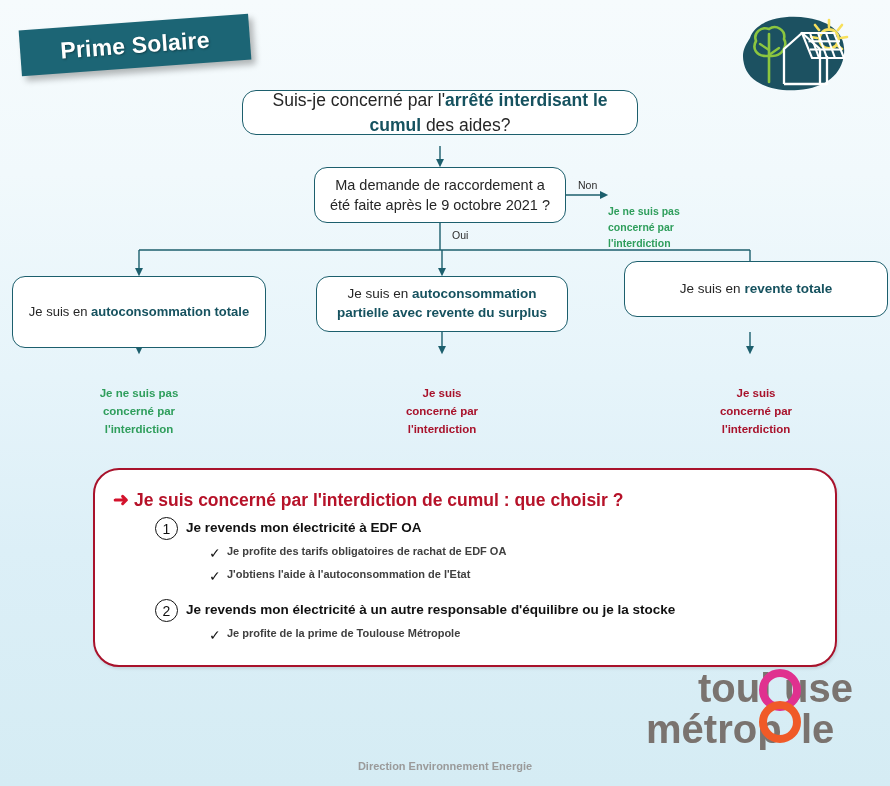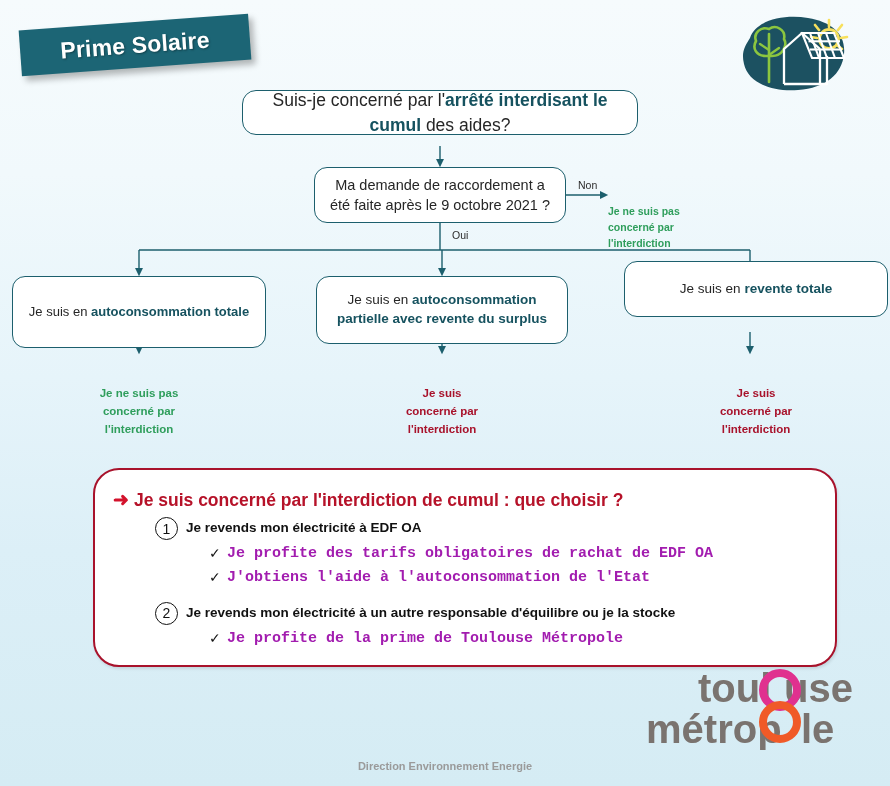--- a/index.html
+++ b/index.html
@@ -75,21 +75,21 @@
 
   #node-q1 {
     left: 242px; top: 90px; width: 396px; height: 45px;
     font-size: 17.5px; border-radius: 14px;
   }
   #node-q2 {
     left: 314px; top: 167px; width: 252px; height: 56px;
     font-size: 14.5px;
   }
   #node-opt1 { left: 12px;  top: 276px; width: 254px; height: 72px; font-size: 13px; }
-  #node-opt2 { left: 316px; top: 276px; width: 252px; height: 68px; font-size: 13.5px; }
+  #node-opt2 { left: 316px; top: 276px; width: 252px; height: 56px; font-size: 13.5px; }
   #node-opt3 { left: 624px; top: 261px; width: 264px; height: 56px; font-size: 13.5px; }
 
   .outcome {
     position: absolute;
     text-align: center;
     font-size: 11.5px;
     font-weight: bold;
     line-height: 1.55;
     white-space: pre-line;
     margin-top: 31px;
@@ -176,25 +176,24 @@
     margin-top: 5px;
   }
   .check {
     flex: 0 0 auto;
     width: 18px;
     font-size: 14px;
     color: #111;
     line-height: 1.25;
   }
   .subitem-text {
-    font-size: 15px;
-    font-weight: bold;
-    color: #a21caf;
+    font-size: 11px;
+    font-weight: bold;
+    color: #404040;
     line-height: 1.25;
-    font-family: Liberation Mono, monospace;
   }
   .group-gap { height: 14px; }
 
   
   .tm-logo {
     position: absolute;
     right: 22px;
     bottom: 36px;
     width: 222px;
     height: 86px;

